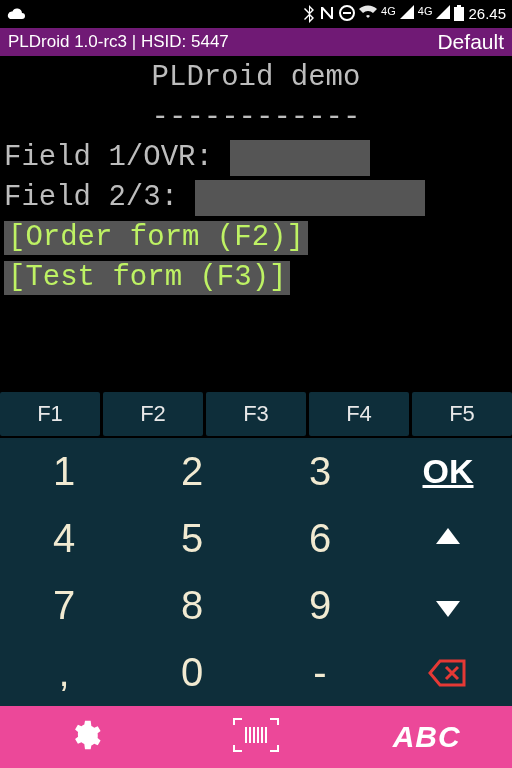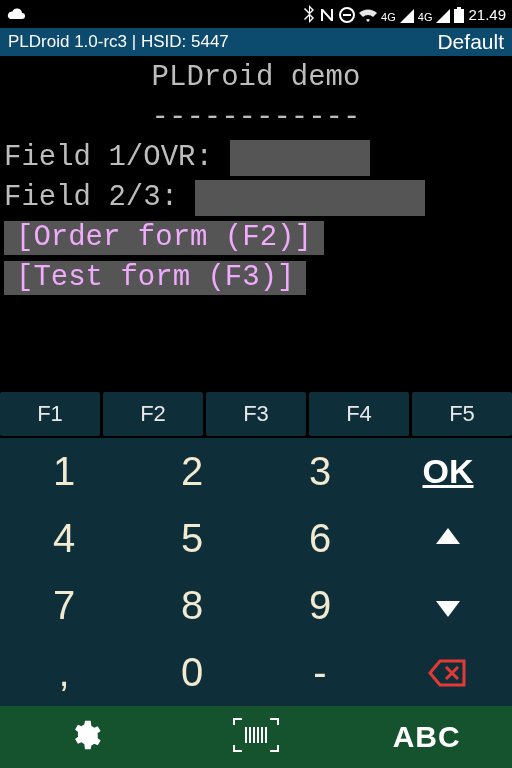--- a/index.html
+++ b/index.html
@@ -1,52 +1,52 @@
 <!DOCTYPE html>
 <html><head>
 <meta charset="utf-8">
 <style>
   * { margin: 0; padding: 0; box-sizing: border-box; }
   html, body { width: 512px; height: 768px; overflow: hidden; font-family: sans-serif; background: #000; }
 
   
   .statusbar { height: 28px; background: #000; color: #fff; display: flex; align-items: center; justify-content: space-between; padding: 0 6px; font-size: 15px; }
-  .statusbar .left, .statusbar .right { display: flex; align-items: flex-end; gap: 6px; }
+  .statusbar .left, .statusbar .right { display: flex; align-items: flex-start; gap: 6px; }
   .statusbar .right { gap: 4px; }
   .statusbar .small { font-size: 11px; }
   .statusbar svg { display: block; }
 
   
-  .titlebar { height: 28px; background: #0c4a6e; color: #fff; display: flex; align-items: center; justify-content: space-between; padding: 0 8px; font-size: 17px; }
+  .titlebar { height: 28px; background: #701a75; color: #fff; display: flex; align-items: center; justify-content: space-between; padding: 0 8px; font-size: 17px; }
   .titlebar .right { font-size: 21px; }
 
   
   .terminal { background: #000; color: #bdbdbd; font-family: "Courier New", monospace; font-size: 29px; line-height: 1.2; height: 336px; padding: 2px 4px 0 4px; letter-spacing: 0px; }
   .term-line { white-space: pre; height: 40px; display:flex; align-items:center;}
   .term-center { justify-content: center; }
-  .hili { background: #555; color:#f0abfc; padding: 0 12px;}
+  .hili { background: #555; color:#bef264; padding: 0 4px;}
   .field-box { display:inline-block; height: 36px; vertical-align: middle;}
   .box-grey { background:#555; width: 140px; }
   .box-grey2 { background:#555; width: 230px; }
   .box-green { background:#2dcc8a; width: 380px; }
 
   
   .fn-row { height: 46px; background: #000; display: flex; gap: 3px; padding: 0 0 2px 0;}
   .fn-key { flex: 1; background: #0e2e3a; color: #e8e8e8; display:flex; align-items:center; justify-content:center; font-size: 22px; border-radius: 2px;}
   .fn-key.last { flex:0.8; border-top-right-radius: 18px; }
 
   
   .keypad { background:#0e2e3a; height: 268px; display:flex; flex-direction:column; }
   .kp-row { flex:1; display:flex; }
   .kp-cell { flex:1; color:#f1ead1; display:flex; align-items:center; justify-content:center; font-size: 40px; font-weight: 500; }
   .kp-cell.action { color:#fff; font-size:34px; font-weight:600;text-decoration:underline;}
   .kp-cell svg { display:block;}
 
   
-  .bottombar { height: 62px; background:#14532d; display:flex; }
+  .bottombar { height: 62px; background:#ec4899; display:flex;font-style:italic; }
   .bb-cell { flex:1; display:flex; align-items:center; justify-content:center; }
   .bb-cell.mode { color:#fff; font-size:30px; font-weight:600; letter-spacing:1px;}
 
   .wrap { position:relative; width:512px; height:768px; }
 </style>
 </head>
 <body>
 
 <div class="wrap">
 
@@ -91,21 +91,21 @@
         <svg width="14" height="14" viewBox="0 0 14 14">
             <path fill="#fff" d="M0 14h14V0z"></path>
           </svg>
       </span>
       <span>
         <svg width="10" height="16" viewBox="0 0 10 16">
             <rect x="0" y="2" width="10" height="14" fill="#fff"></rect>
             <rect x="3" y="0" width="4" height="2" fill="#fff"></rect>
           </svg>
       </span>
-      <span>21.49</span>
+      <span>26.45</span>
     </div>
   </div>
 
   <div class="titlebar">
     <span>PLDroid 1.0-rc3 | HSID: 5447</span>
     <span class="right">Default</span>
   </div>
 
   <div class="terminal">
     <div class="term-line term-center">PLDroid demo</div>

